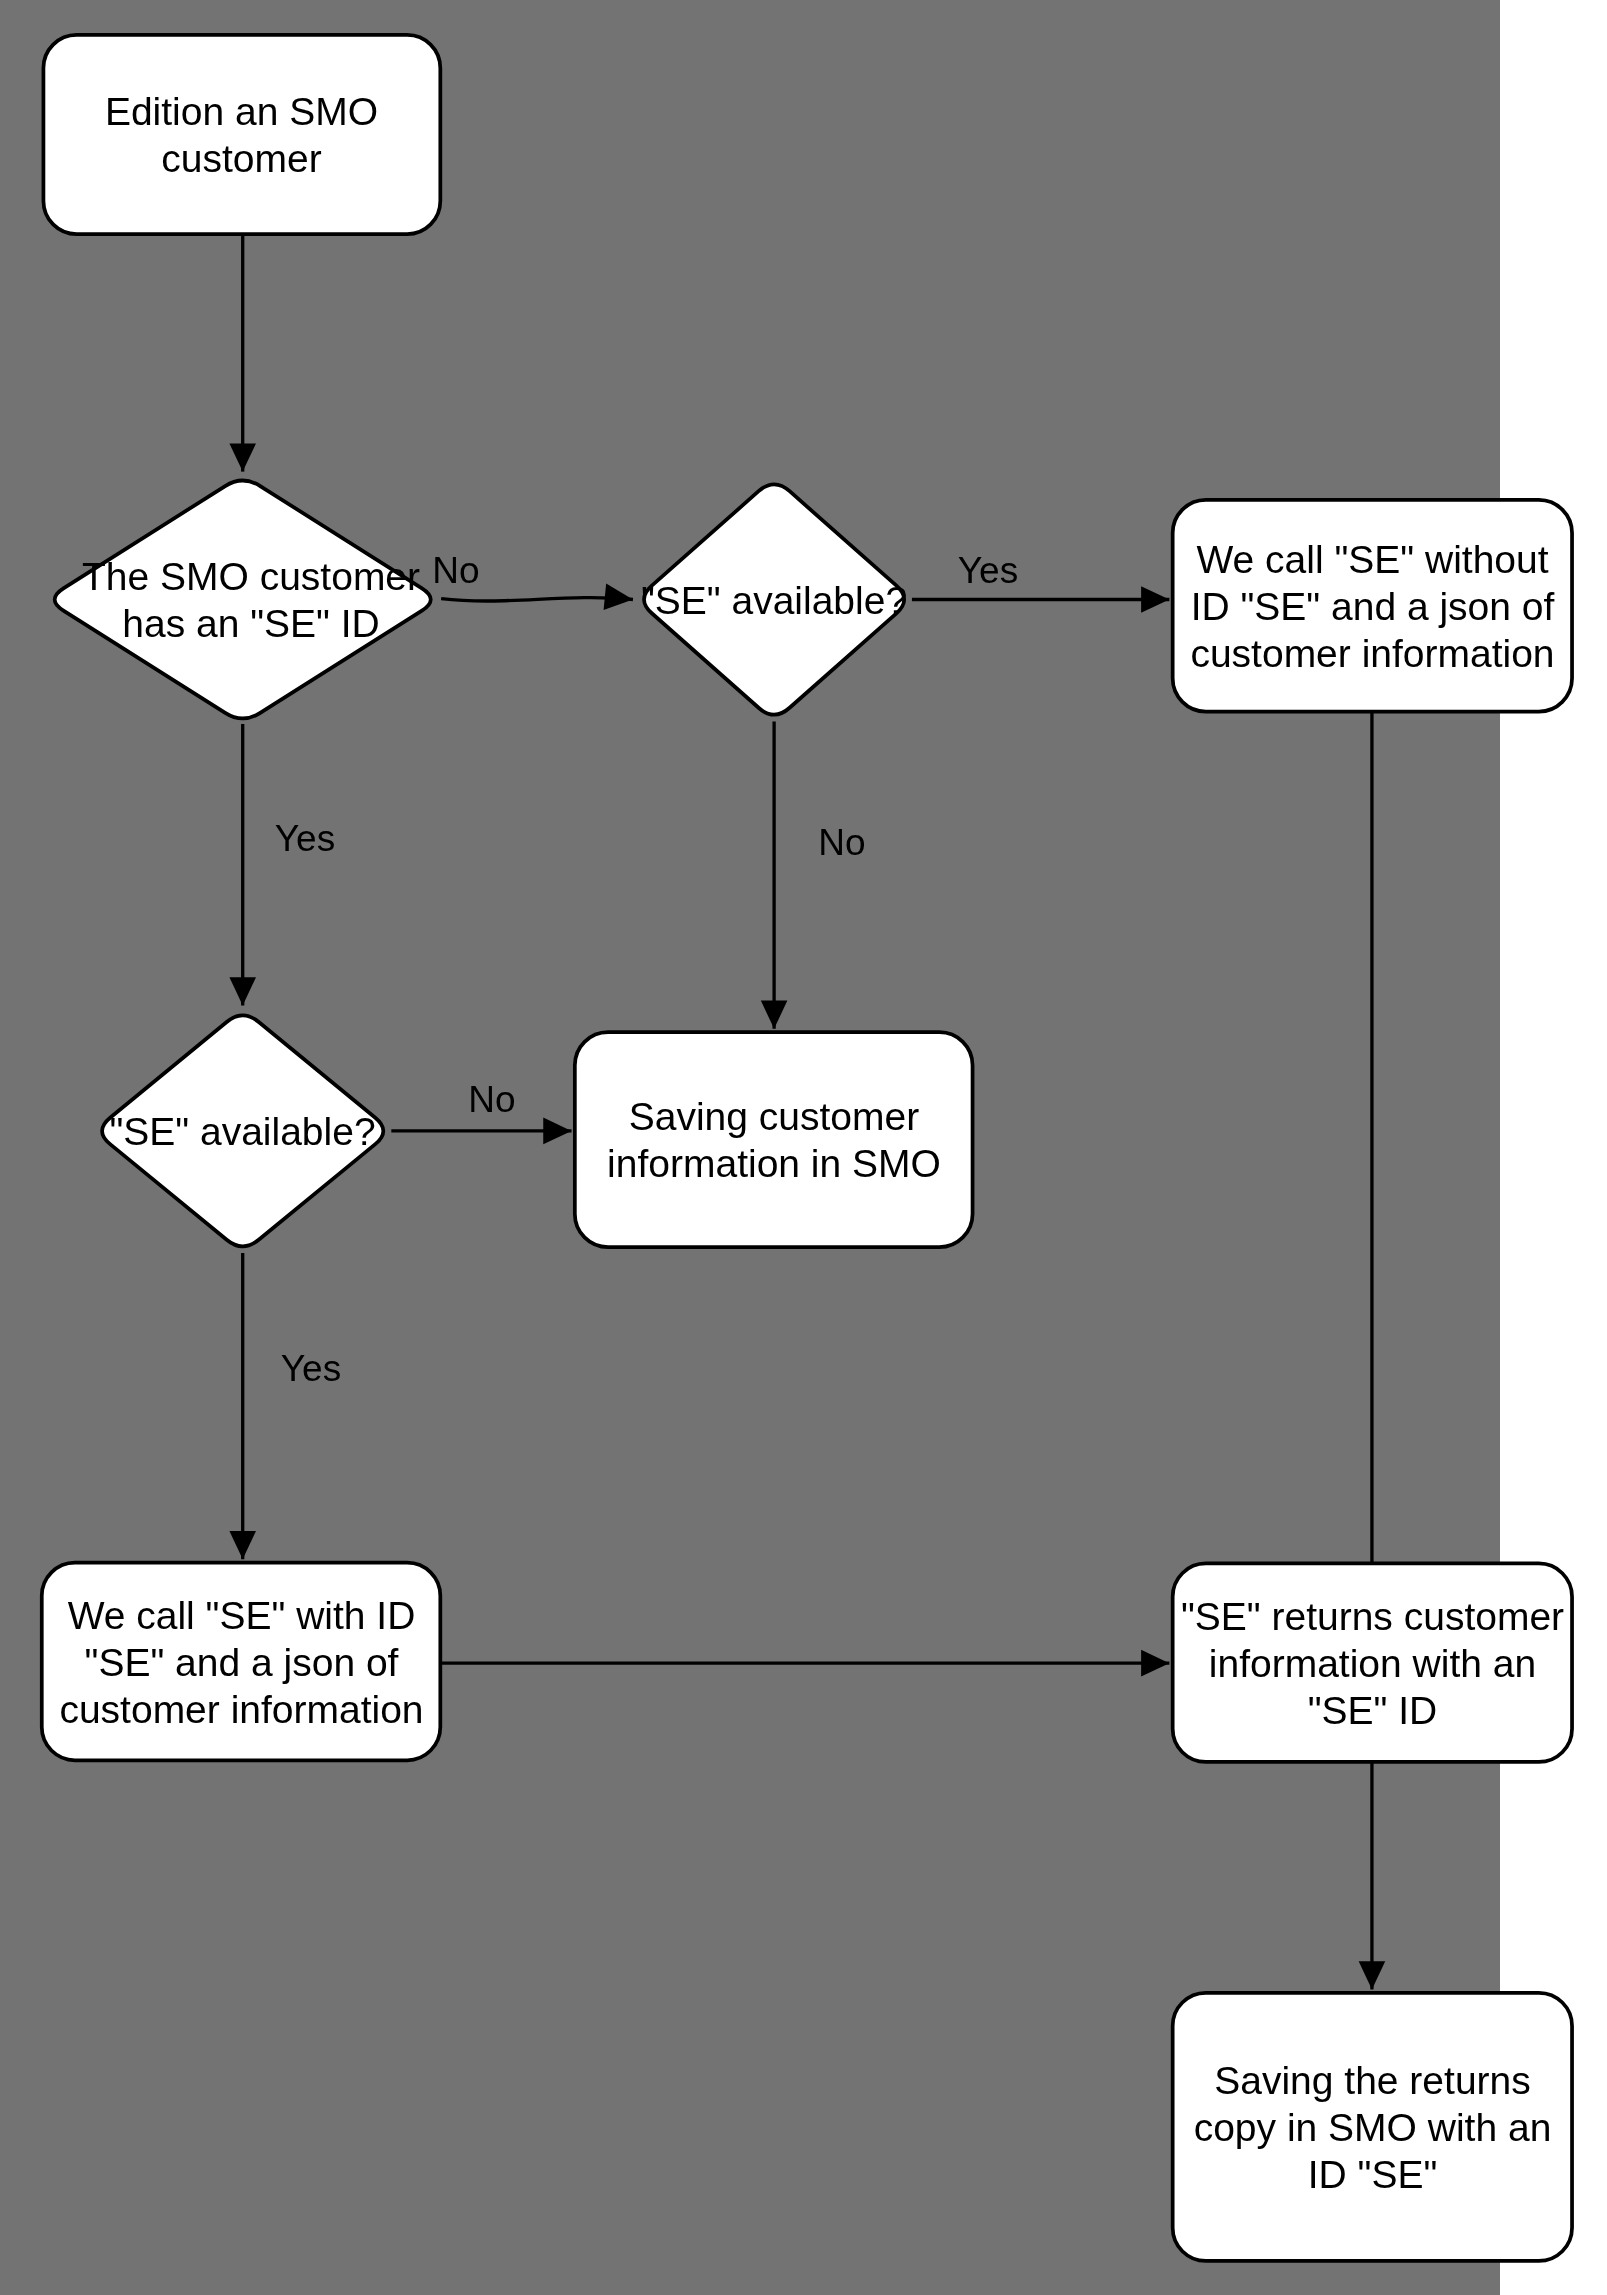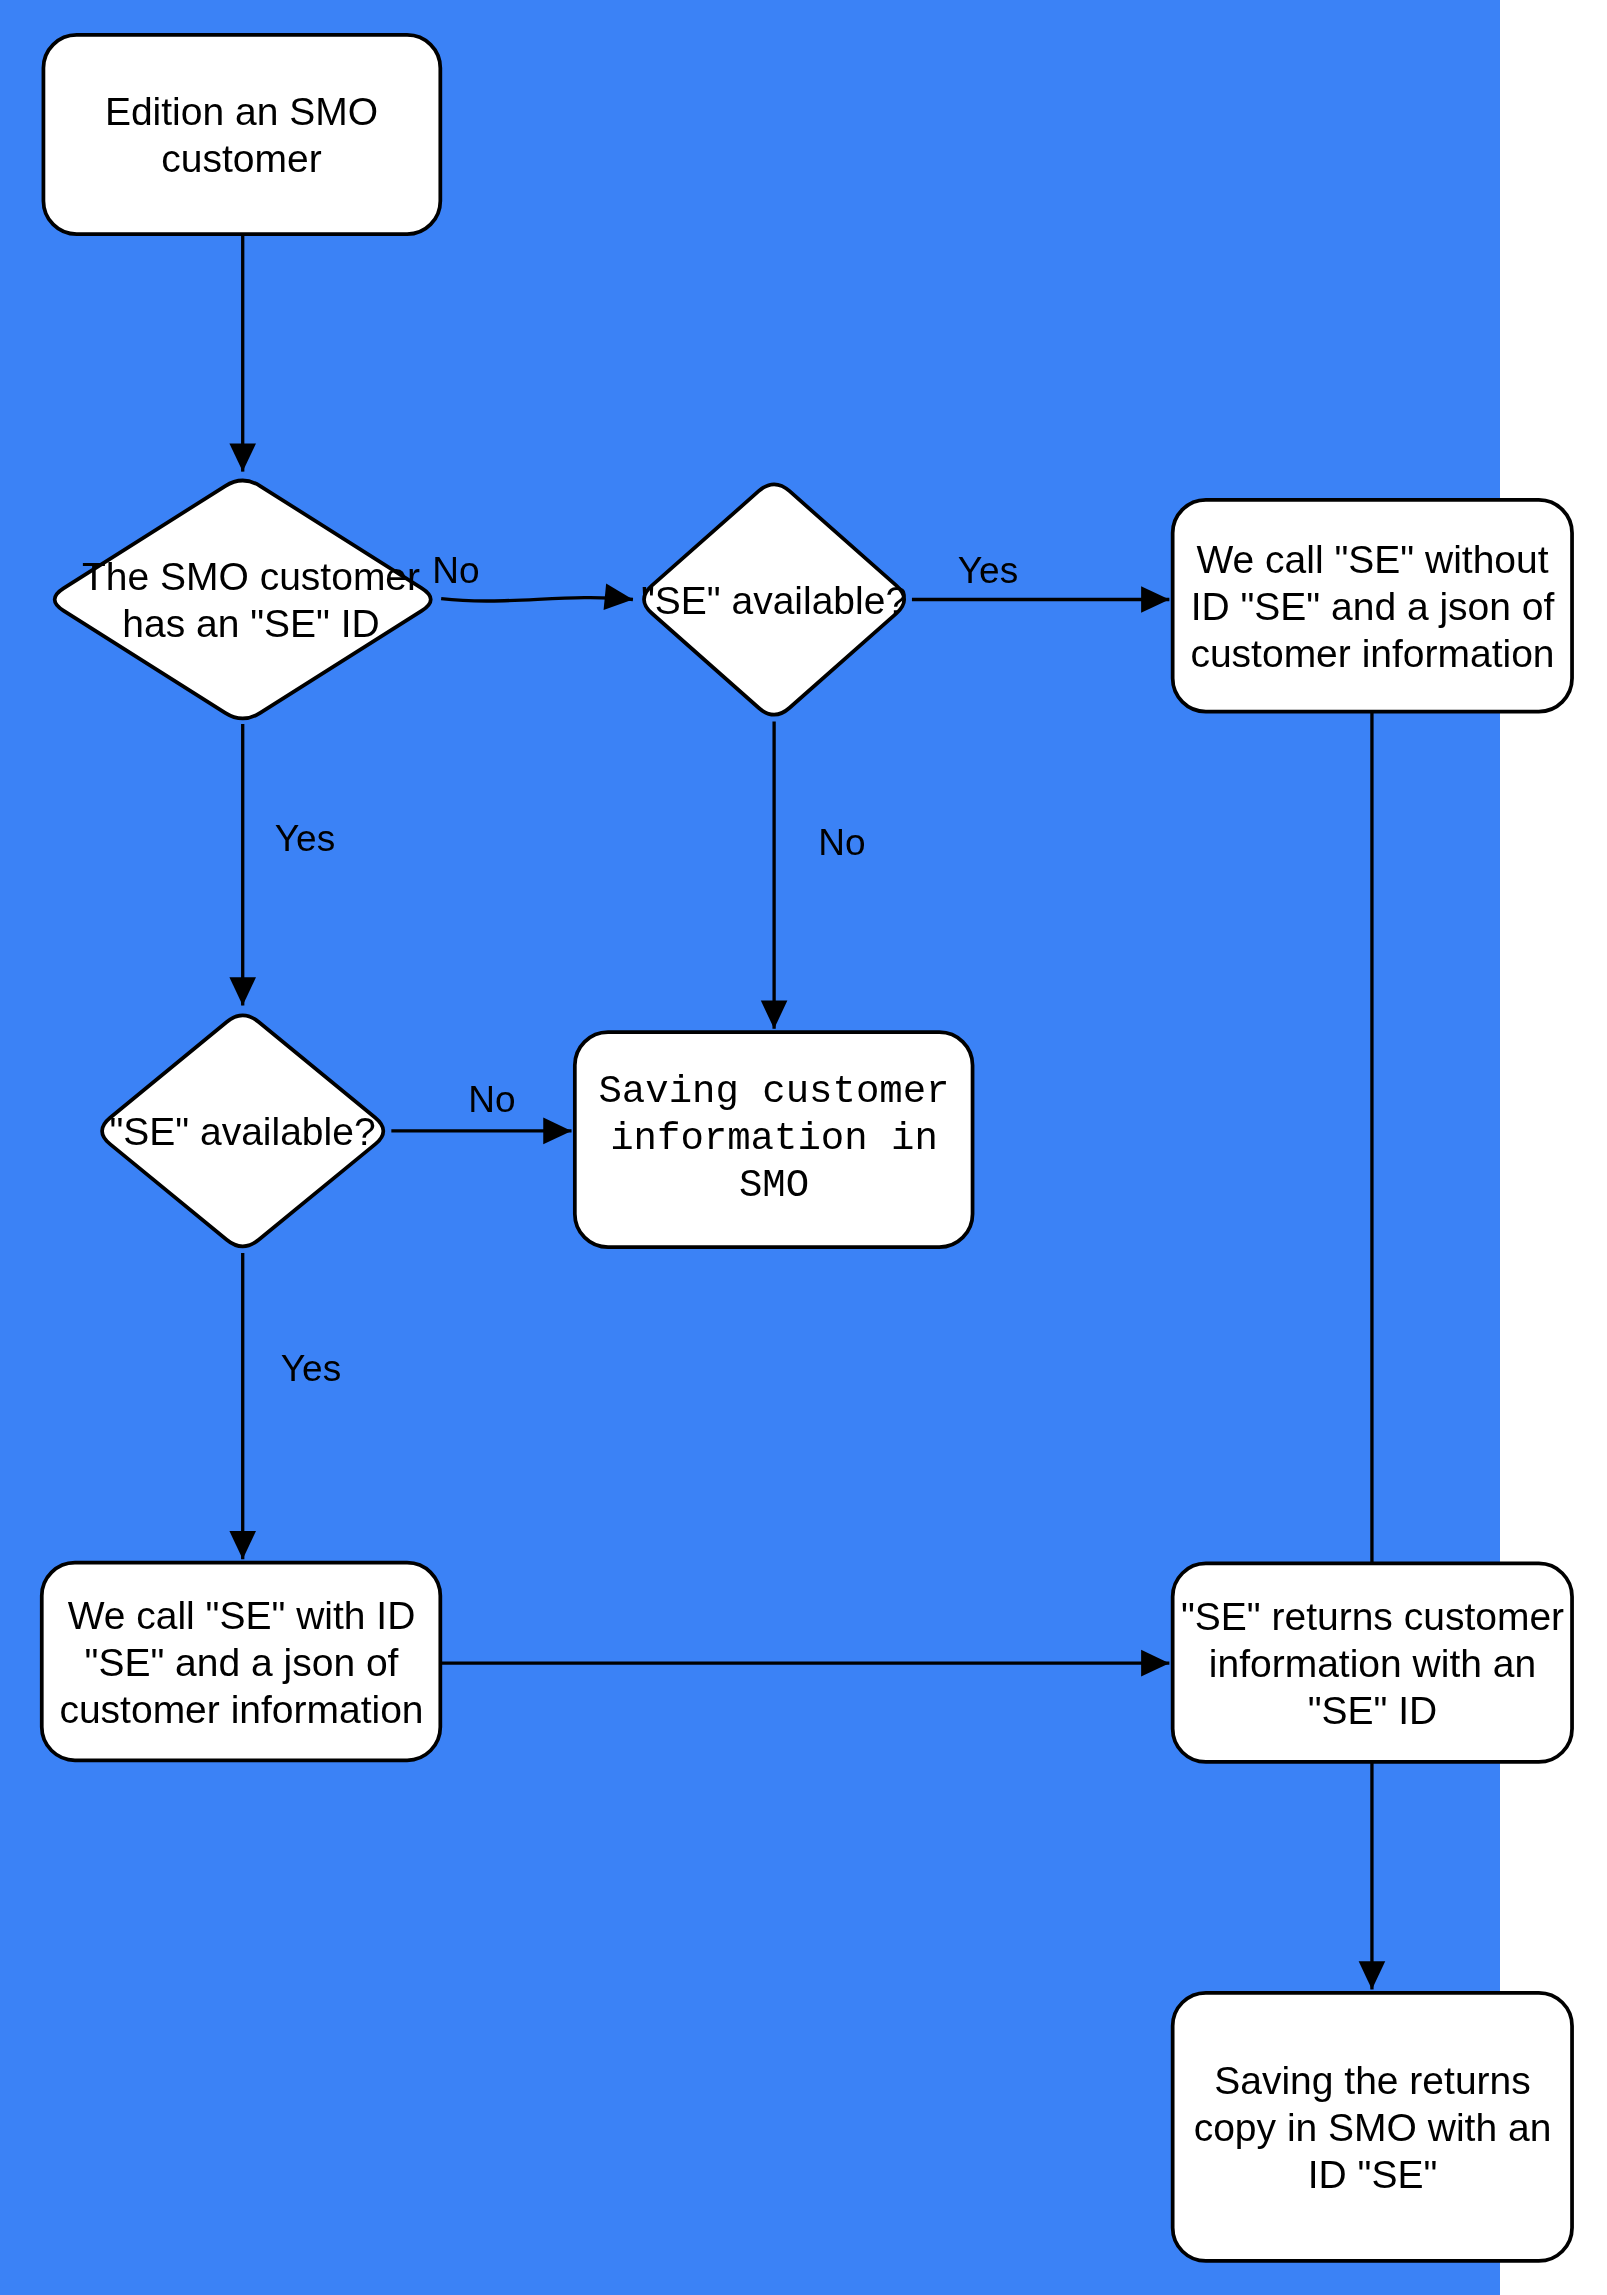--- a/index.html
+++ b/index.html
@@ -4,21 +4,21 @@
 <style>
   html, body {
     margin: 0;
     padding: 0;
     background: #ffffff;
   }
   .canvas {
     position: relative;
     width: 1500px;
     height: 2295px;
-    background: #3b82f6;
+    background: #737373;
     font-family: "Liberation Sans", "DejaVu Sans", sans-serif;
     color: #000000;
   }
   .edges-layer {
     position: absolute;
     left: 0;
     top: 0;
   }
   .node-label {
     position: absolute;
@@ -92,21 +92,21 @@
 has an "SE" ID</div>
 
   <div class="node-label nowrap" style="left:636px; top:478px; width:276px; height:244px;">"SE" available?</div>
 
   <div class="node-label" style="left:1173px; top:500px; width:399px; height:212px;">We call "SE" without
 ID "SE" and a json of
 customer information</div>
 
   <div class="node-label nowrap" style="left:94px; top:1009px; width:297px; height:244px;">"SE" available?</div>
 
-  <div class="node-label" style="left:575px; top:1032px; width:398px; height:215px;font-family:Liberation Mono, monospace;">Saving customer
+  <div class="node-label" style="left:575px; top:1032px; width:398px; height:215px;">Saving customer
 information in SMO</div>
 
   <div class="node-label" style="left:42px; top:1563px; width:399px; height:198px;">We call "SE" with ID
 "SE" and a json of
 customer information</div>
 
   <div class="node-label" style="left:1173px; top:1564px; width:399px; height:198px;">"SE" returns customer
 information with an
 "SE" ID</div>
 

